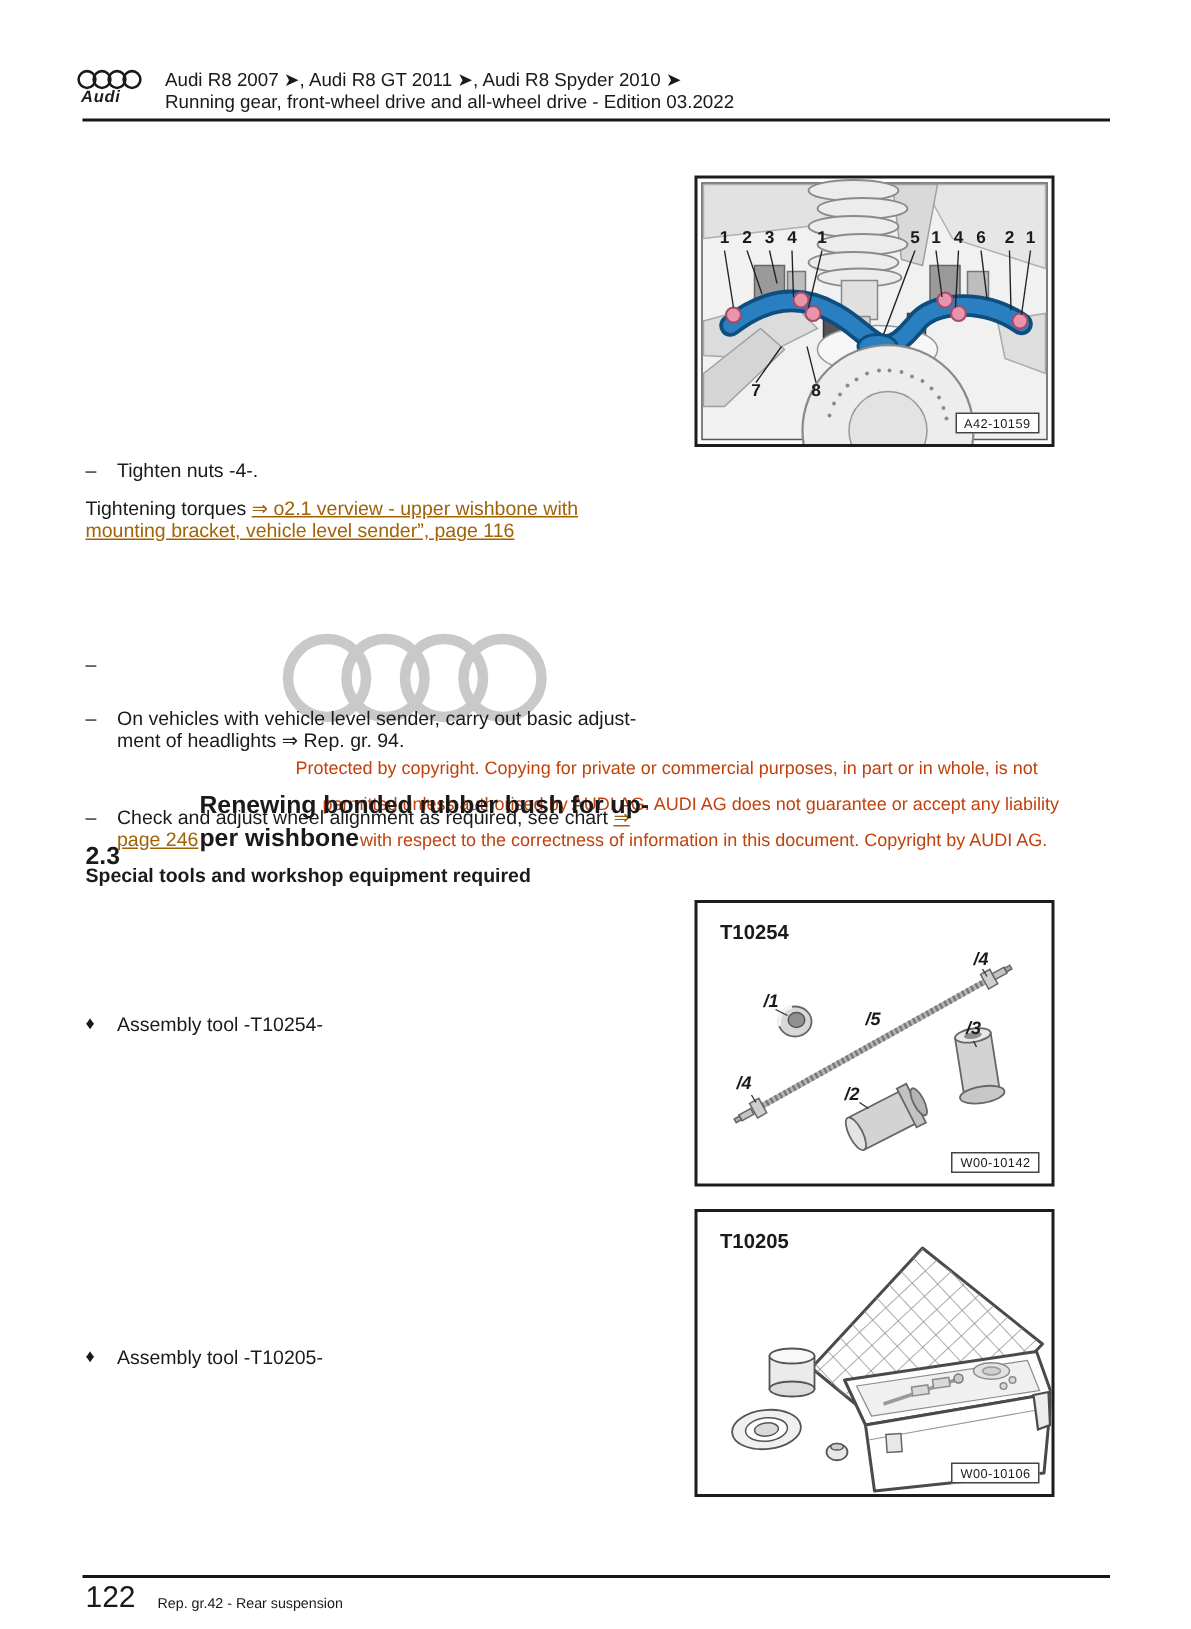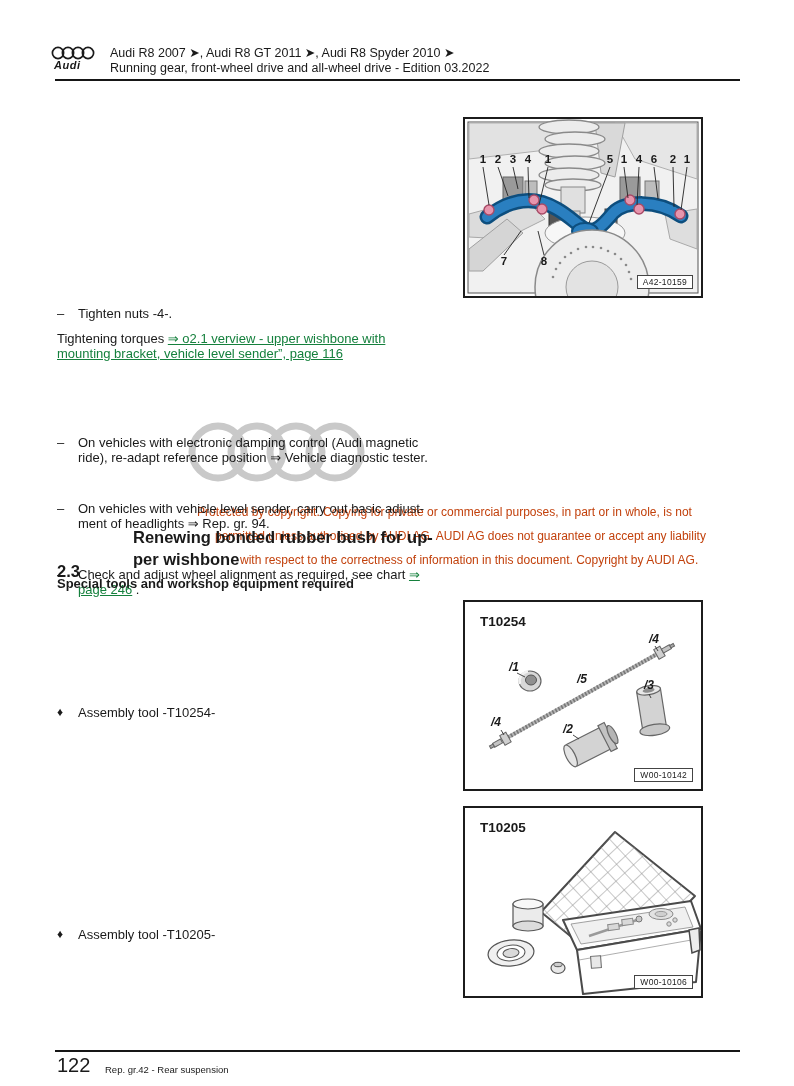--- a/index.html
+++ b/index.html
@@ -13,21 +13,21 @@
   .hdr-l2{position:absolute;left:110px;top:61px;font-size:12.5px;}
   .hdr-rule{position:absolute;left:55px;top:79px;width:685px;height:2px;background:#161616;}
   
   .wm{position:absolute;color:#c2410c;font-size:12px;white-space:nowrap;z-index:1;}
   .wm-rings{position:absolute;left:188px;top:420px;z-index:1;}
   
   .blk{position:absolute;left:57px;width:396px;font-size:13px;line-height:15px;z-index:2;}
   .item{padding-left:21px;position:relative;}
   .item .dash,.item .diam{position:absolute;left:0;top:0;}
   .diam{font-size:12px;}
-  a.red{color:#15803d;text-decoration:underline;cursor:pointer;}
+  a.red{color:#a16207;text-decoration:underline;cursor:pointer;}
   .sec-num{position:absolute;left:57px;top:526px;font-size:16.5px;font-weight:bold;z-index:2;margin-top:36px;}
   .sec-title{position:absolute;left:133px;top:526px;width:310px;font-size:16.5px;
              font-weight:bold;line-height:22px;z-index:2;}
   .subhead{position:absolute;left:57px;top:576px;font-size:13px;font-weight:bold;z-index:2;}
   
   .fig{position:absolute;left:463px;background:#fff;border:2px solid #1c1c1c;z-index:2;}
   .fig svg{display:block;}
   .co{position:absolute;font-size:11.5px;font-weight:bold;width:12px;text-align:center;}
   .figtitle{position:absolute;left:15px;top:12px;font-size:13.5px;font-weight:bold;}
   .lbl{position:absolute;font-size:12px;font-weight:bold;font-style:italic;}
@@ -170,21 +170,20 @@
     <span>Tighten nuts -4-.</span>
   </div>
 
   <div class="blk" style="top:331px;">
     <span>Tightening torques </span><a class="red"><span>⇒ o2.1 verview - upper wishbone with</span><br><span>mounting bracket, vehicle level sender”, page 116</span></a>
   </div>
 
 
   <div class="blk item" style="top:420px;">
     <span class="dash">–</span>
-    <span><span>On vehicles with electronic damping control (Audi magnetic</span><br><span>ride), re-adapt reference position ⇒ Vehicle diagnostic tester.</span></span>
   </div>
 
   <div class="blk item" style="top:456px;">
     <span class="dash">–</span>
     <span><span>On vehicles with vehicle level sender, carry out basic adjust-</span><br><span>ment of headlights ⇒ Rep. gr. 94.</span></span>
   </div>
 
   <div class="blk item" style="top:492px;">
     <span class="dash">–</span>
     <span><span>Check and adjust wheel alignment as required, see chart </span><a class="red"><span>⇒</span><br><span>page 246</span></a><span> .</span></span>

